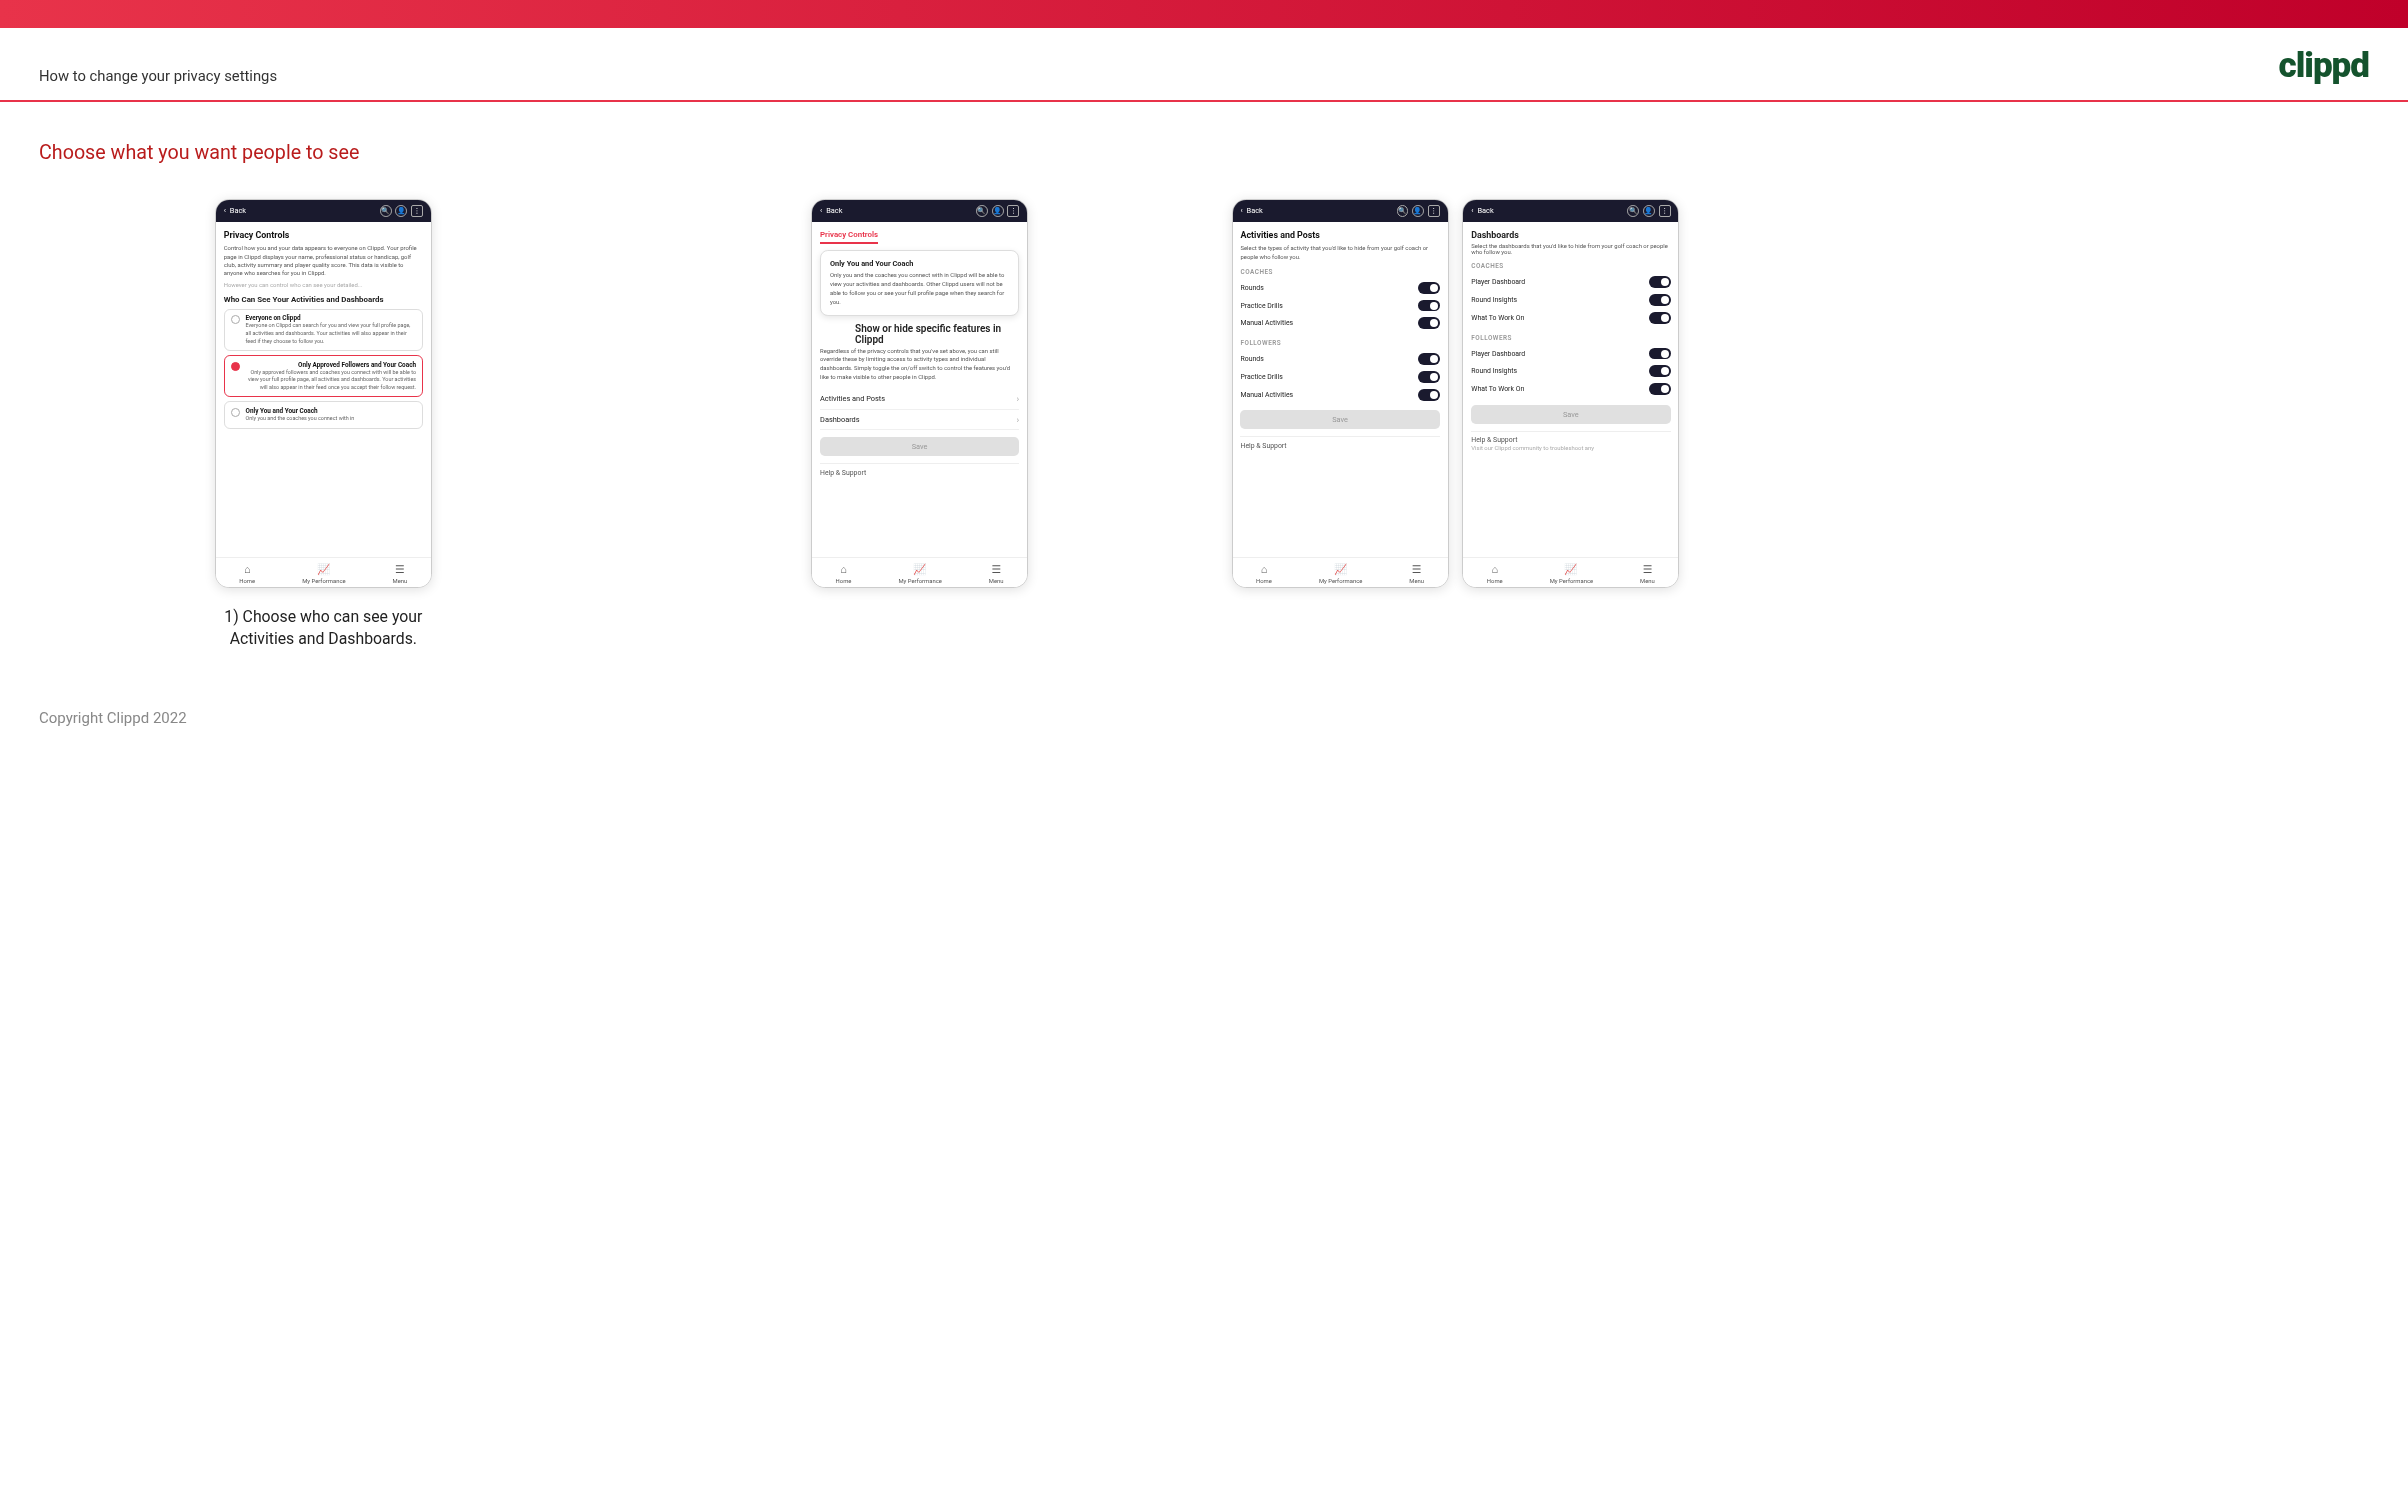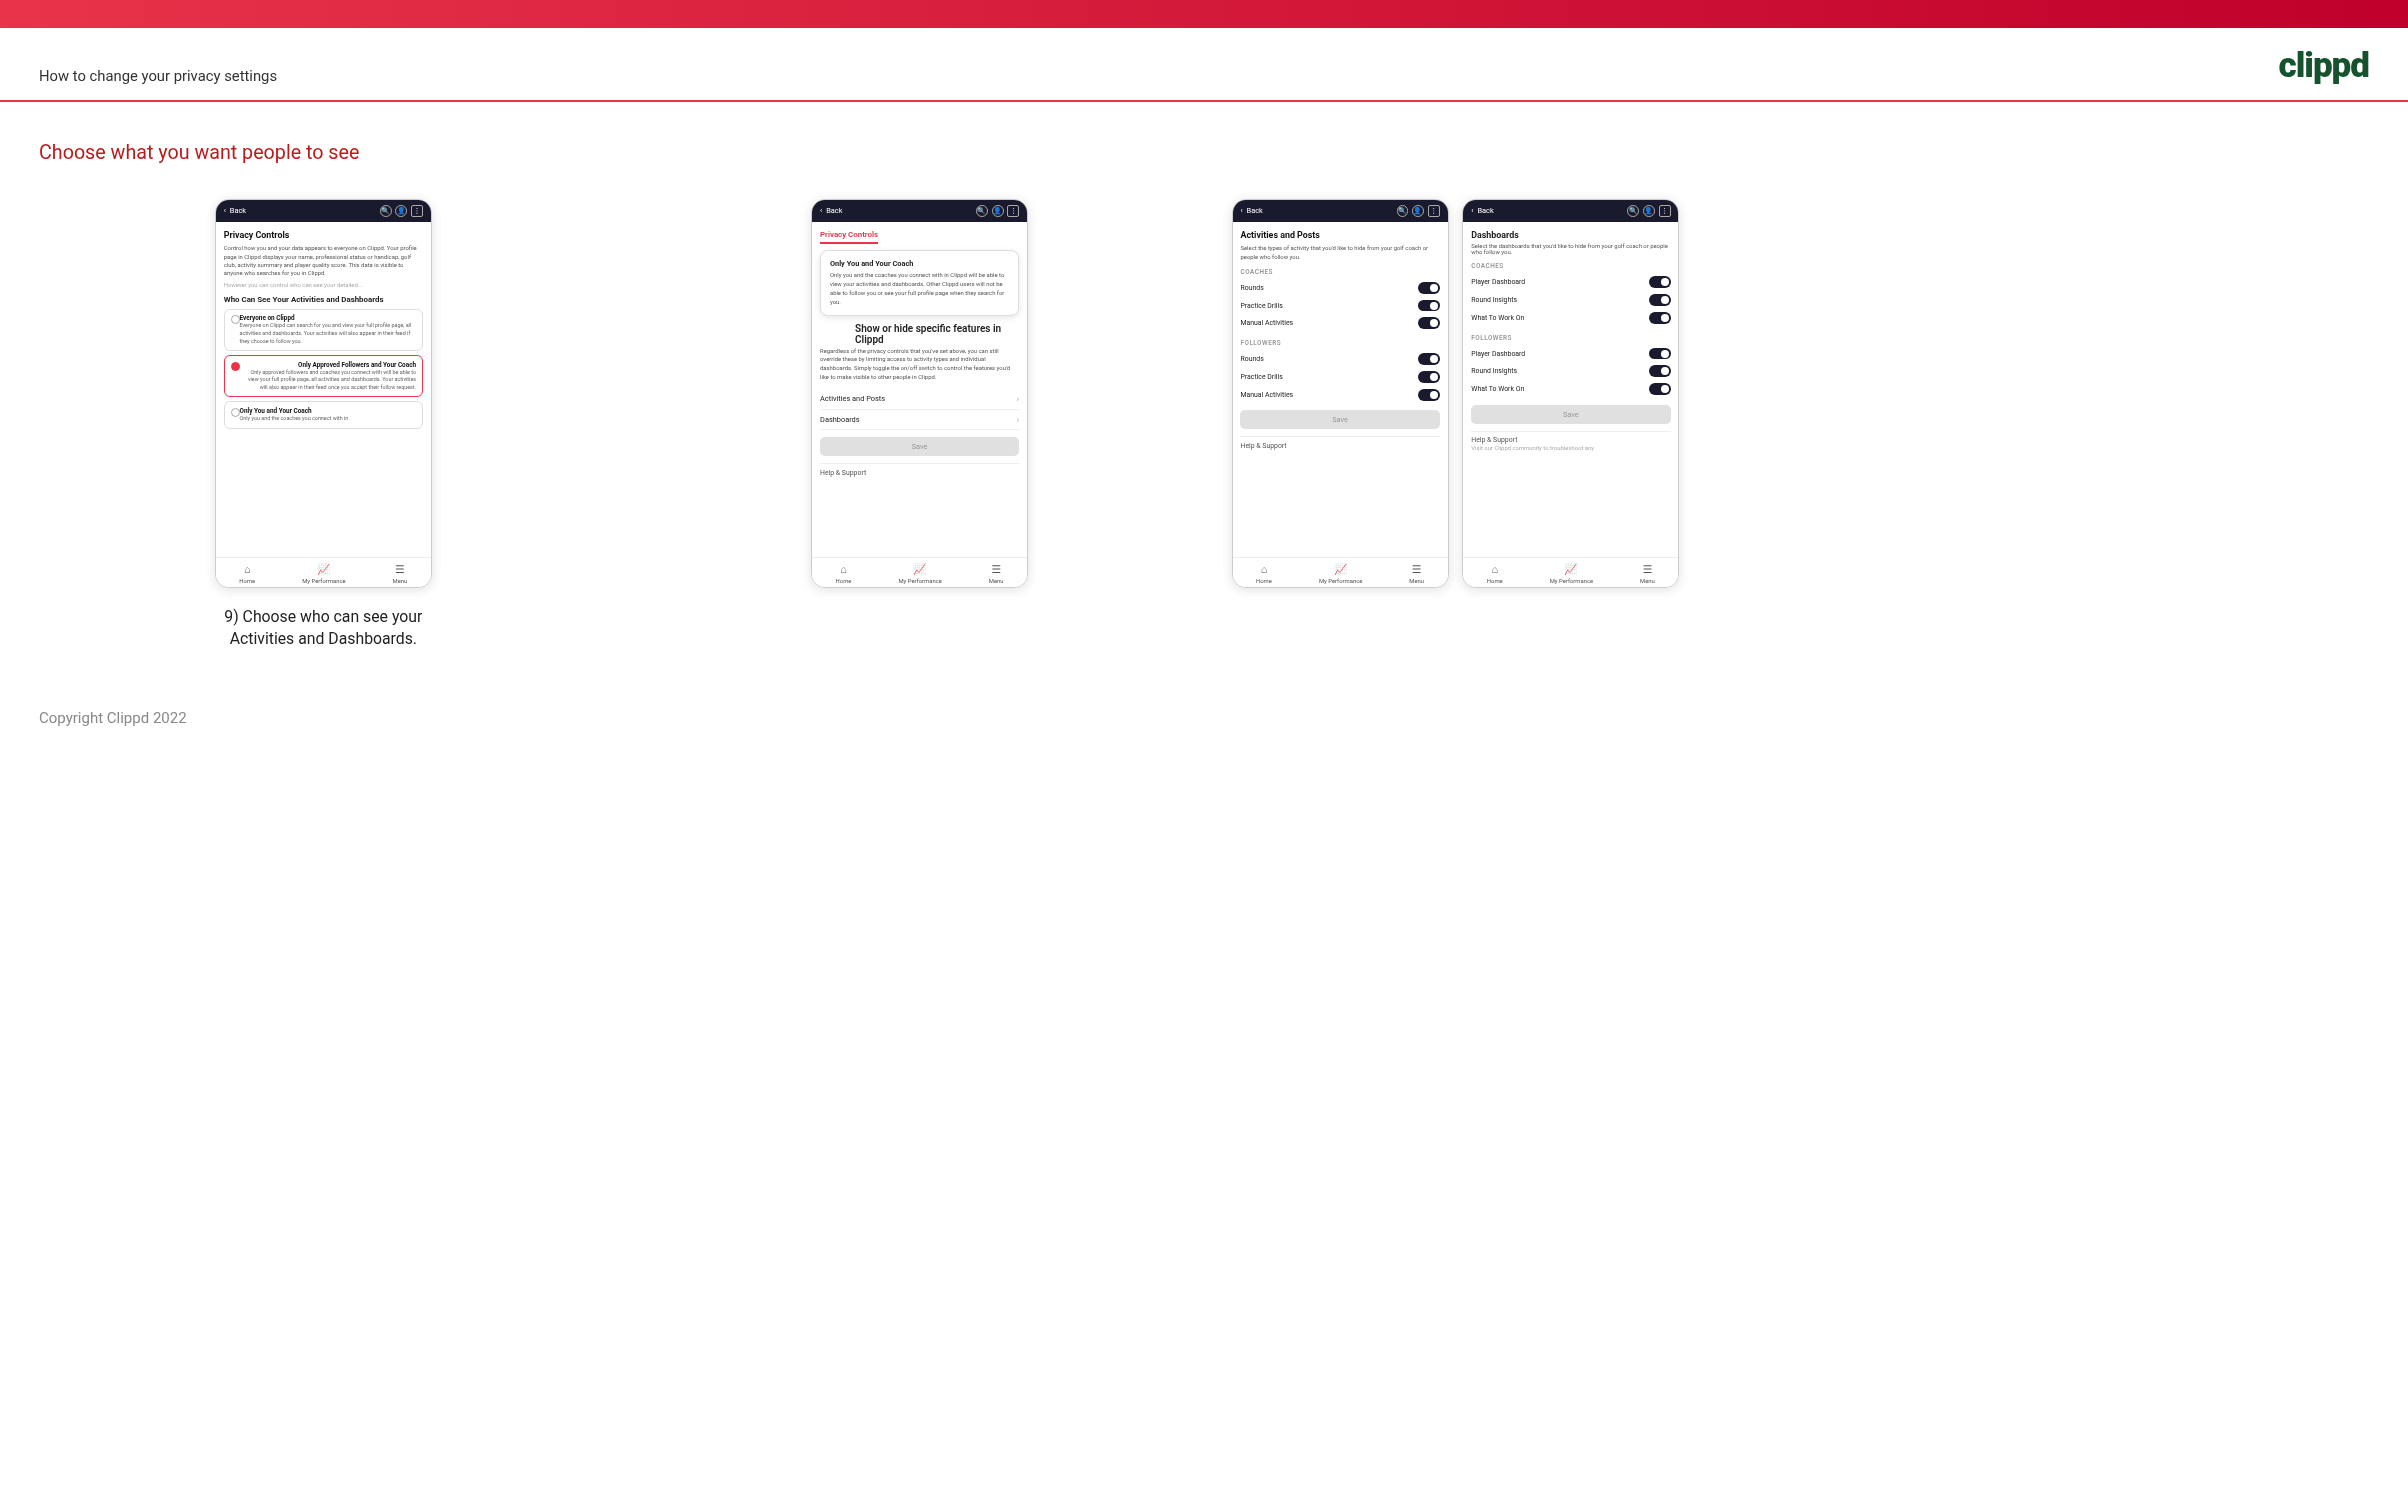--- a/index.html
+++ b/index.html
@@ -175,21 +175,21 @@
       width: 7.9px;
       height: 7.9px;
       border-radius: 50%;
       background: #fff;
     }
 
     
     .radio-option {
       display: flex;
       align-items: flex-start;
-      gap: 0;
+      gap: 6px;
       padding: 4.9px 5.9px;
       border: 1px solid #ddd;
       border-radius: 5.9px;
       margin-bottom: 3.9px;
       background: #fff;
     }
     .radio-option.selected {
       border-color: #e8334a;
       text-align: right;
     }
@@ -427,21 +427,21 @@
             <span class="nav-icon">📈</span>
             <span>My Performance</span>
           </div>
           <div class="nav-item">
             <span class="nav-icon">☰</span>
             <span>Menu</span>
           </div>
         </div>
       </div>
       <div class="caption">
-        <span>9) Choose who can see your Activities and Dashboards.</span>
+        <span>1) Choose who can see your Activities and Dashboards.</span>
       </div>
     </div>
 
     <div class="screenshot-group">
       <div class="phone-mockup">
         <div class="phone-topbar">
           <div class="phone-topbar-left">
             <span>‹</span>
             <span>Back</span>
           </div>

